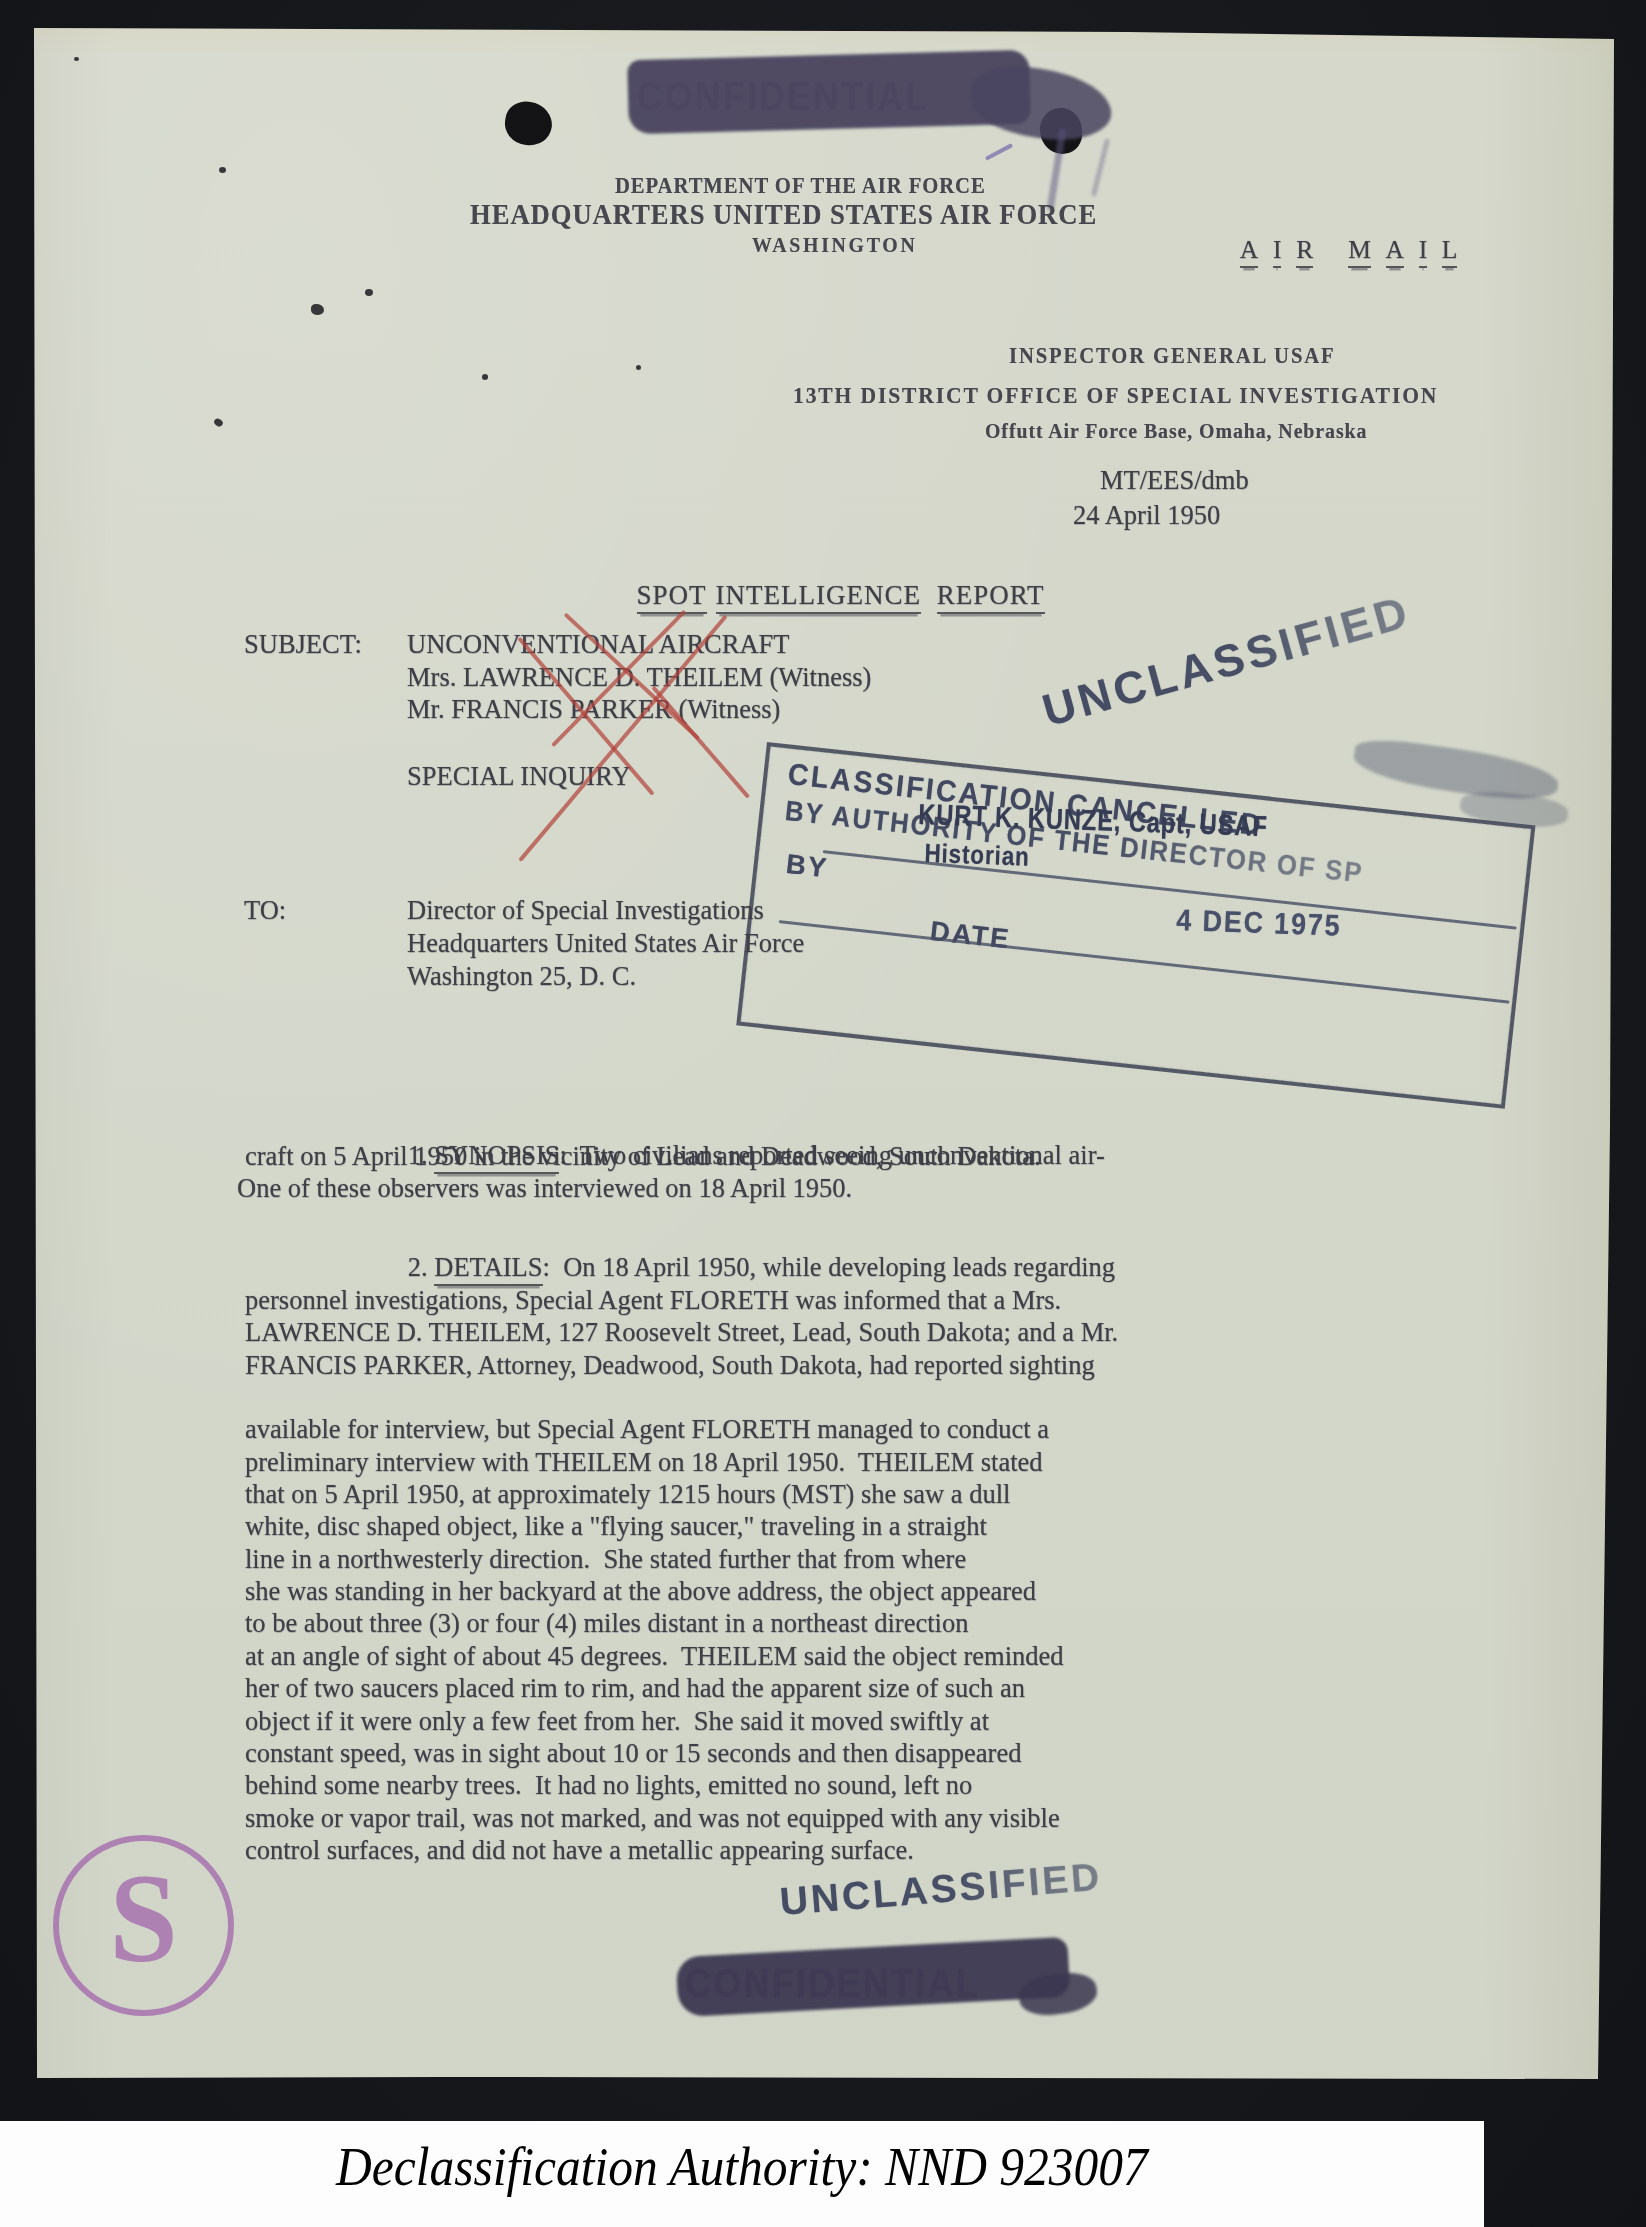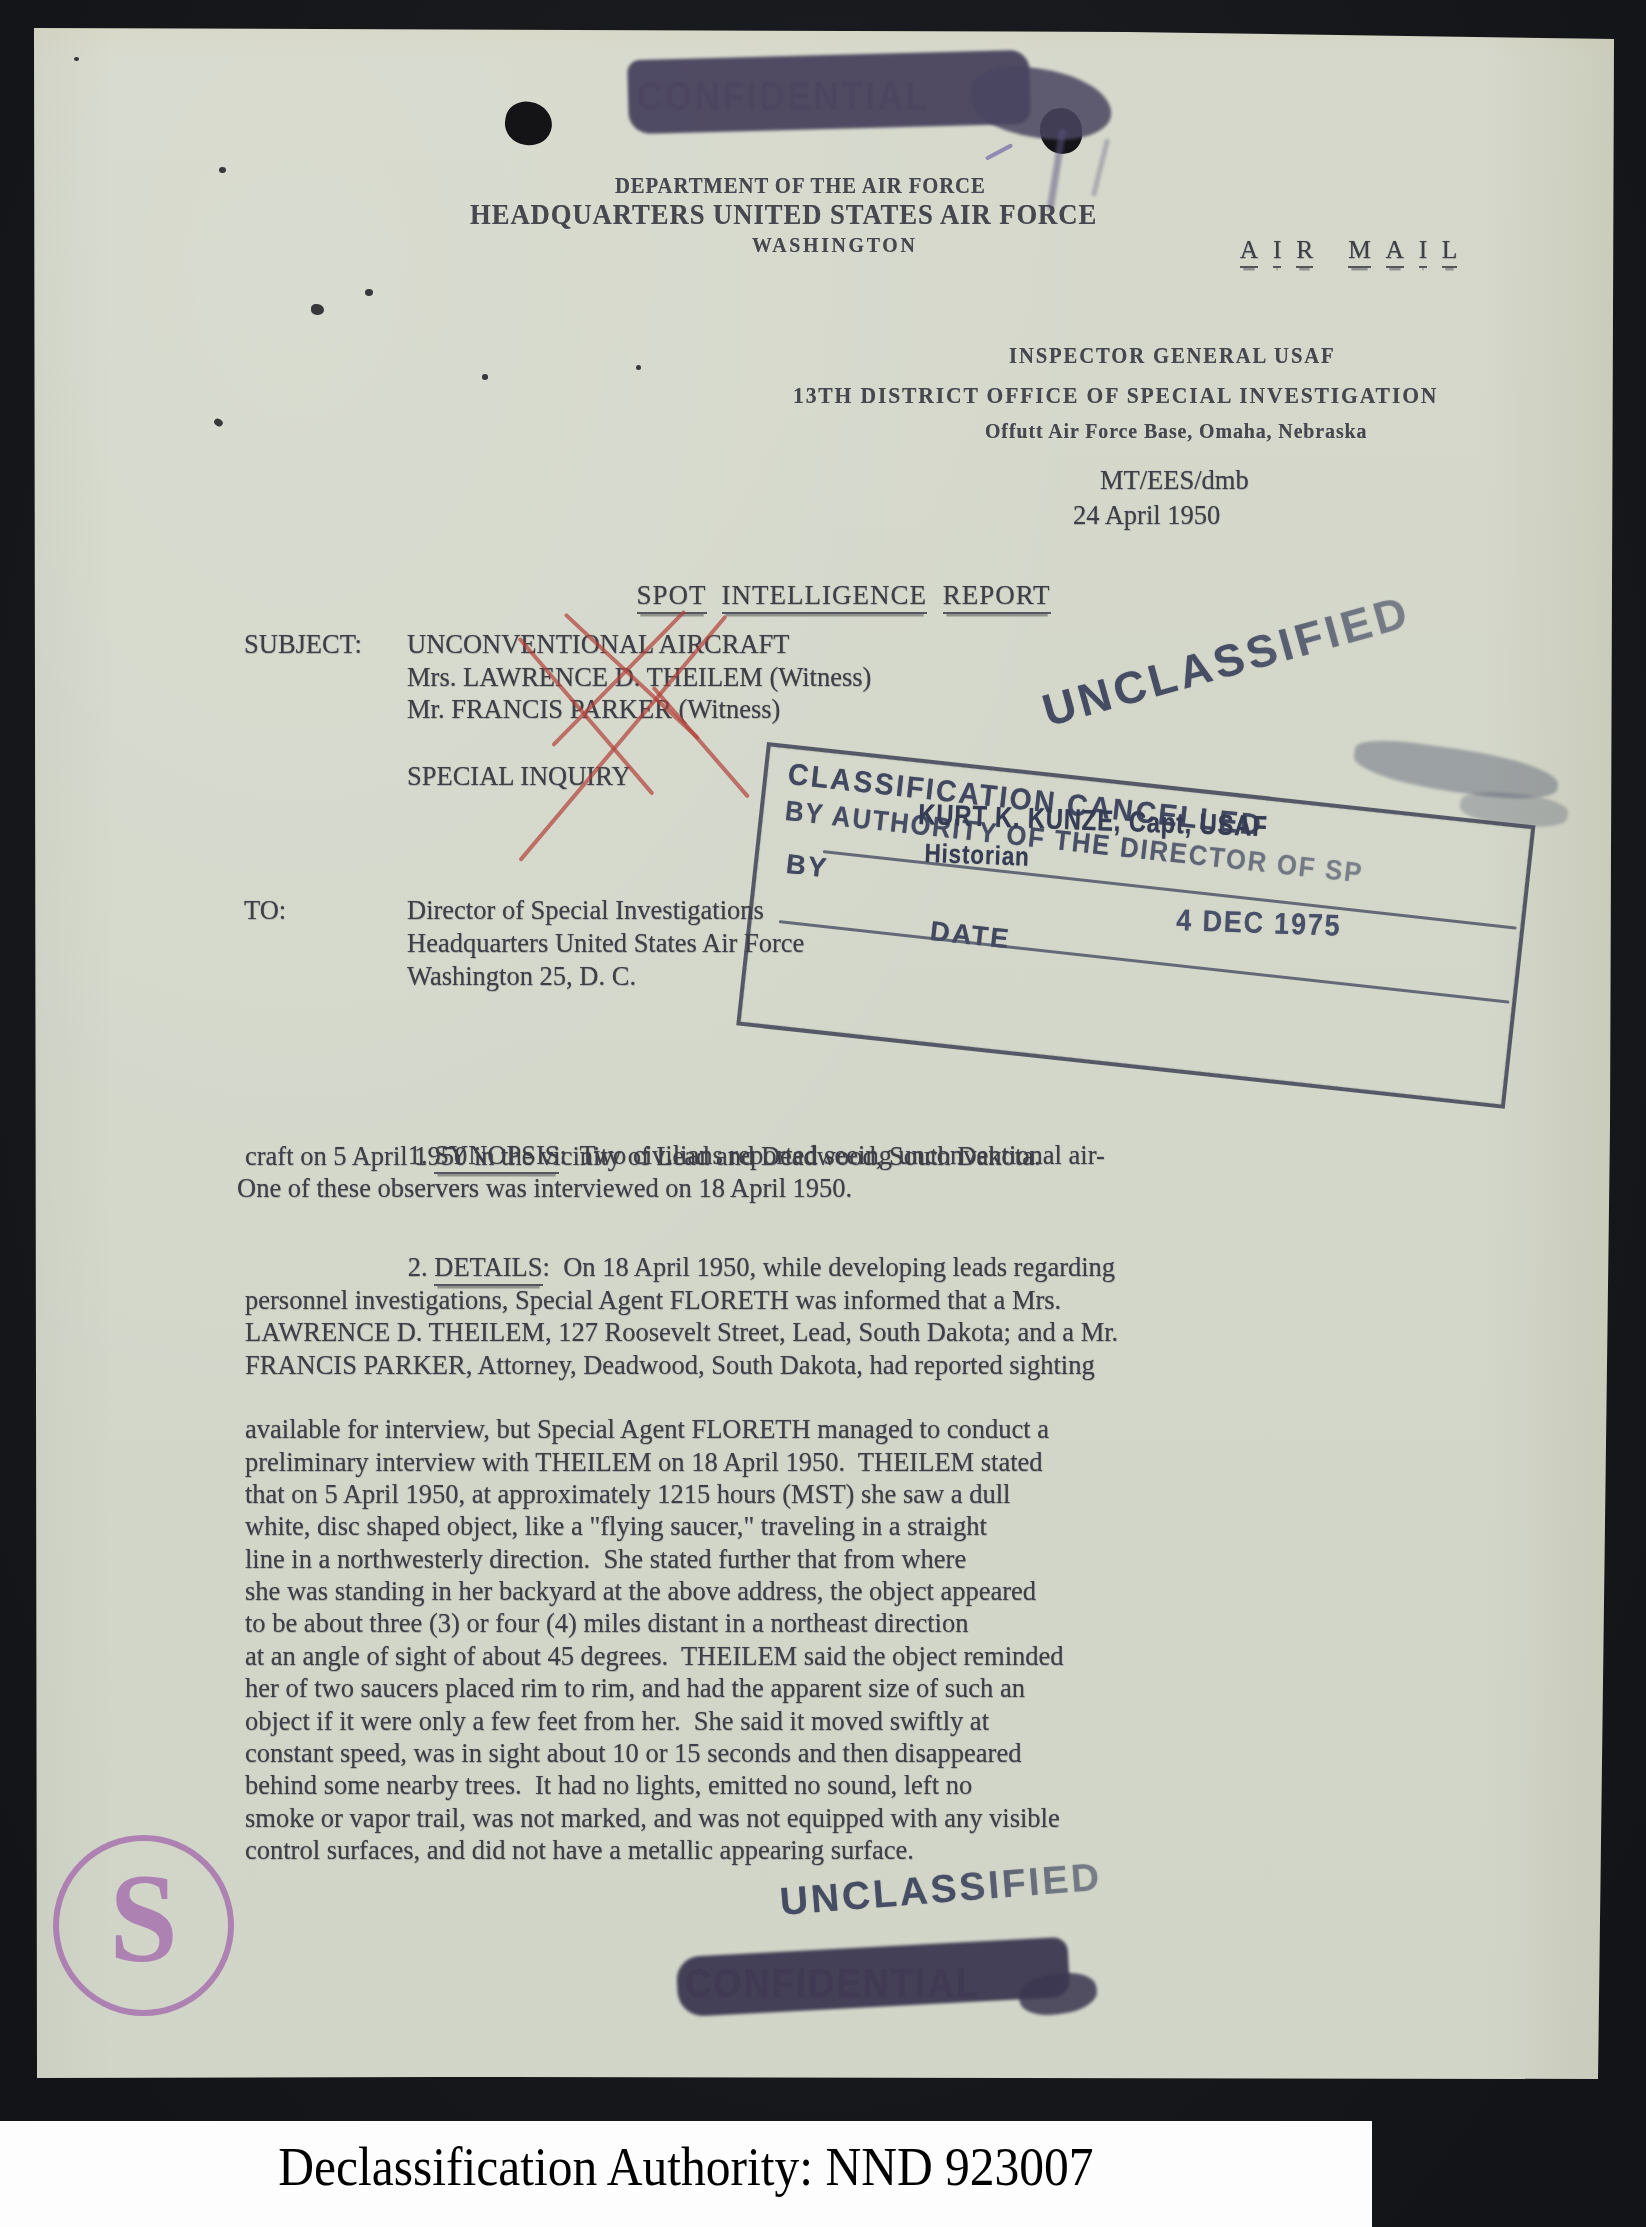--- a/index.html
+++ b/index.html
@@ -25,21 +25,21 @@
        text-shadow:0 0 1px rgba(65,72,96,.55);}
   
   .rot{transform-origin:0 0;}
   .stamp-line{background:#474d63;opacity:.8;border-radius:1.5px;}
   .fadeR{background:linear-gradient(90deg,rgba(65,72,96,.95) 0%,rgba(65,72,96,.9) 55%,rgba(65,72,96,.35) 82%,rgba(65,72,96,.15) 100%);
          -webkit-background-clip:text;background-clip:text;color:transparent;}
   .blob{filter:blur(1.5px);}
   .red-stroke{background:#b2423a;opacity:.7;height:3.9px;border-radius:2.5px;transform-origin:0 50%;}
   .speck{background:#26262a;border-radius:50%;opacity:.9;}
   
-  #caption-band{position:absolute;left:0;top:2121px;width:1372px;height:106px;background:#fdfdfd;}
+  #caption-band{position:absolute;left:0;top:2121px;width:1484px;height:106px;background:#fdfdfd;font-style:italic;}
   #caption-band .cap{width:100%;text-align:center;margin-top:13.7px;
     font-family:"Liberation Serif","DejaVu Serif",serif;font-size:55px;color:#000;}
   #caption-band .cap span{display:inline-block;transform:scaleX(.9);}
 </style>
 </head>
 <body>
 
 <div id="canvas">
 
   <div id="paper">
@@ -72,21 +72,21 @@
     </div>
 
     <div class="abs serif" style="left:1009px;top:343px;font-size:22.5px;letter-spacing:2px;"><span class="cond">INSPECTOR GENERAL USAF</span></div>
     <div class="abs serif" style="left:793px;top:382px;font-size:23.5px;letter-spacing:2px;"><span class="cond">13TH DISTRICT OFFICE OF SPECIAL INVESTIGATION</span></div>
     <div class="abs serif" style="left:985px;top:419px;font-size:21.6px;letter-spacing:1px;"><span class="cond">Offutt Air Force Base, Omaha, Nebraska</span></div>
 
     <div class="abs mono" style="left:1100px;top:465px;">MT/EES/dmb</div>
     <div class="abs mono" style="left:1073px;top:500px;">24 April 1950</div>
 
     <div class="abs mono" style="left:590px;top:549px;font-size:27px;letter-spacing:1px;">
-      <span class="u" style="margin-right:15px;">SPOT</span><span class="u" style="margin-right:15.7px;">INTELLIGENCE</span><span class="u">REPORT</span>
+      <span class="u" style="margin-right:9px;">SPOT</span><span class="u" style="margin-right:15.7px;">INTELLIGENCE</span><span class="u">REPORT</span>
     </div>
 
     <div class="abs stx fadeR" style="left:1044px;top:686px;font-size:45px;letter-spacing:3.9px;transform:rotate(-15.5deg);transform-origin:0 50%;">UNCLASSIFIED</div>
 
     <div class="abs mono" style="left:244px;top:629px;">SUBJECT:</div>
     <div class="abs mono" style="left:407px;top:629px;text-align:right;">UNCONVENTIONAL AIRCRAFT</div>
     <div class="abs mono" style="left:407px;top:662px;">Mrs. LAWRENCE D. THEILEM (Witness)</div>
     <div class="abs mono" style="left:407px;top:694px;">Mr. FRANCIS PARKER (Witness)</div>
     <div class="abs mono" style="left:407px;top:761px;">SPECIAL INQUIRY</div>
 

